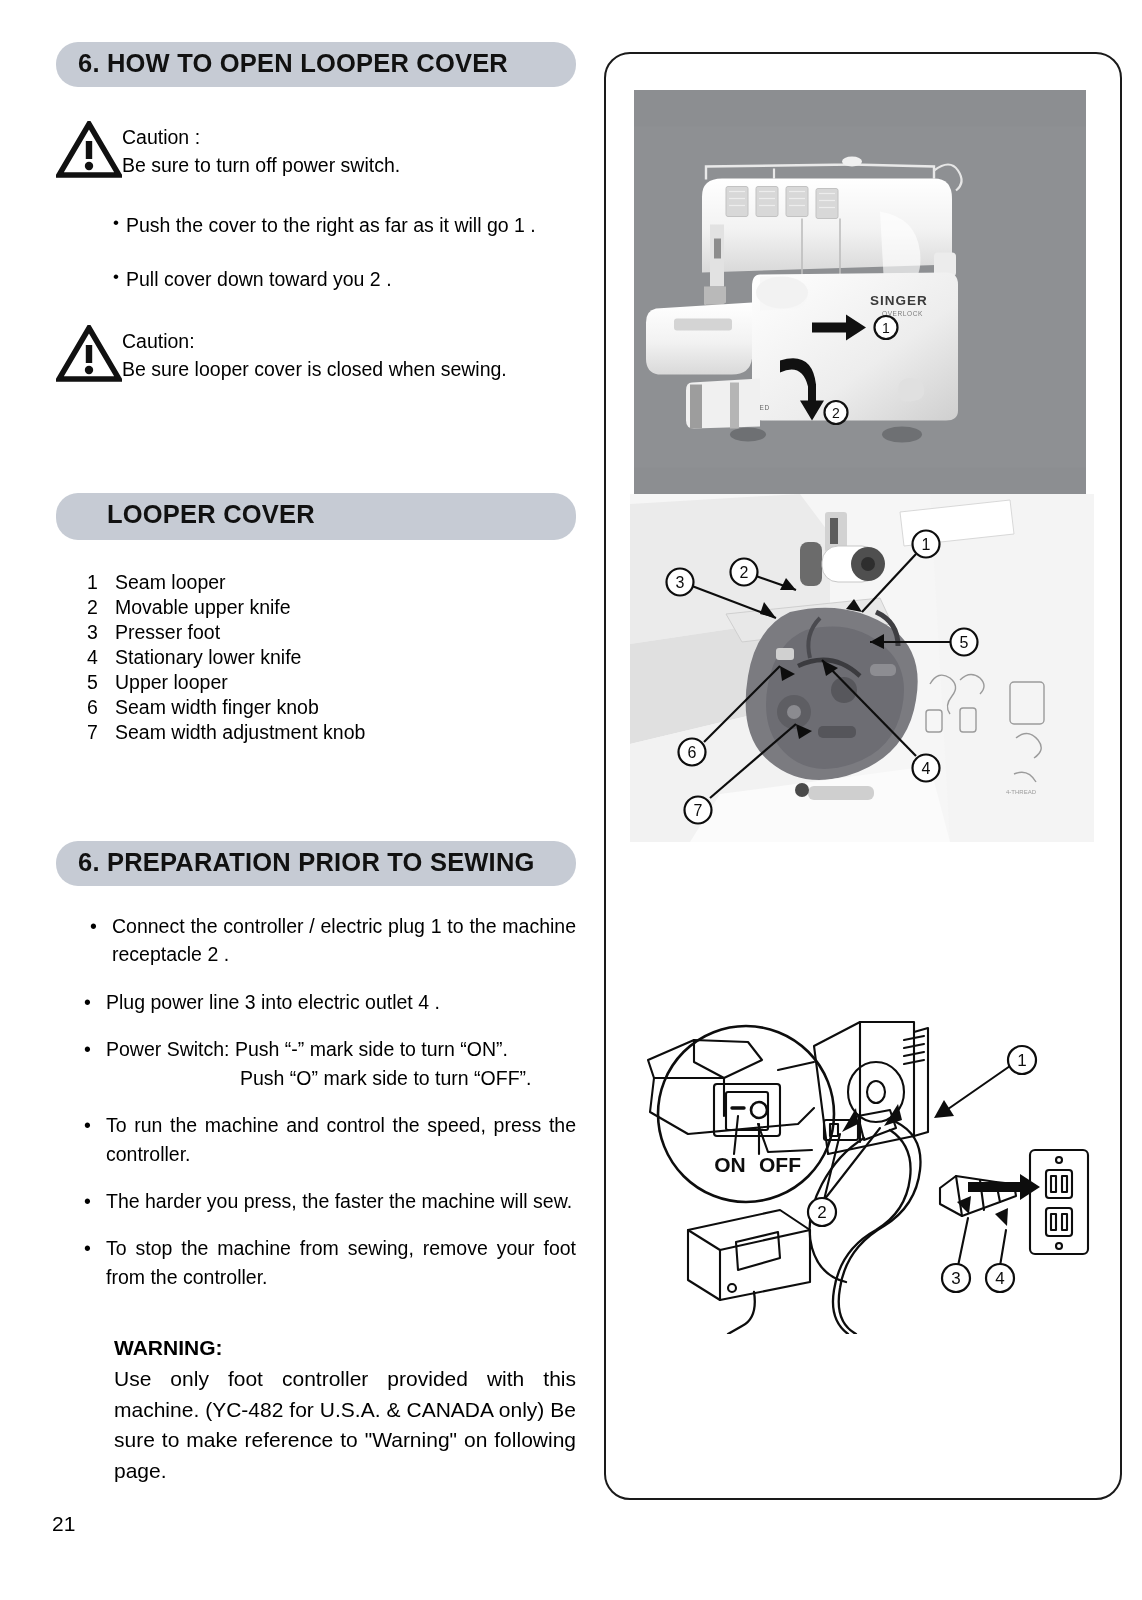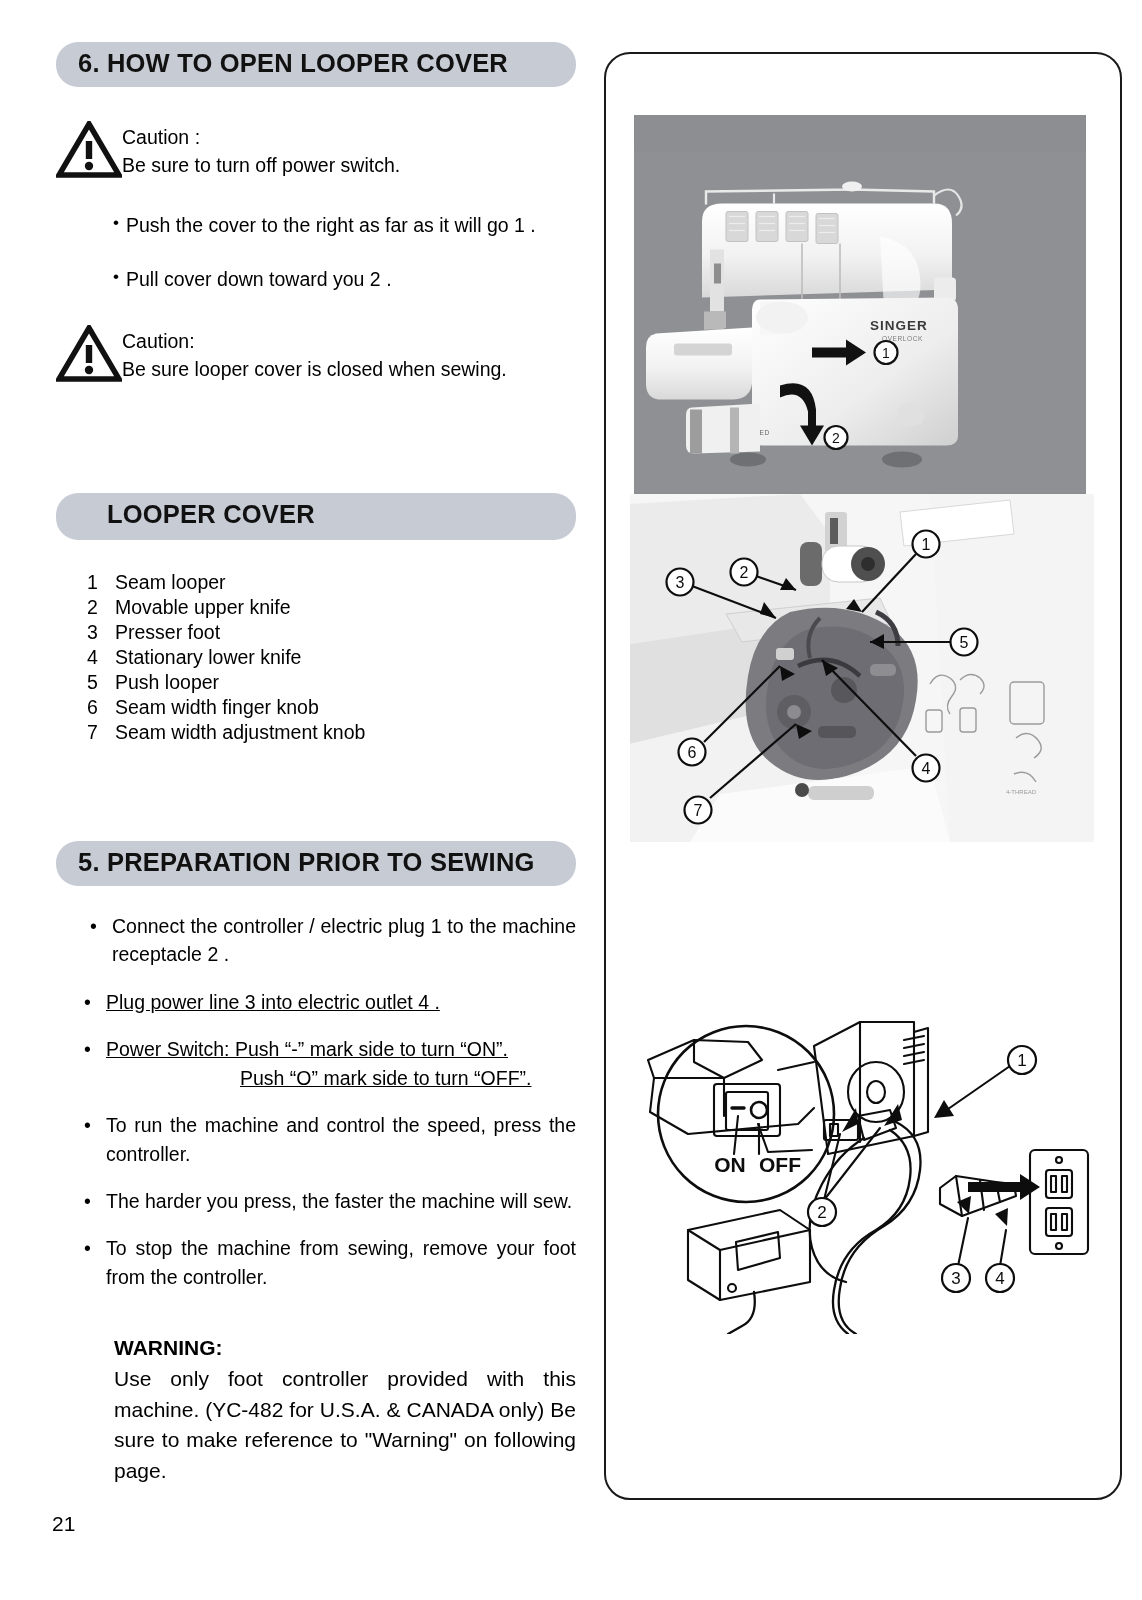--- a/index.html
+++ b/index.html
@@ -45,21 +45,21 @@
   .parts-list { margin-top: 30px; padding-left: 31px; }
   .parts-row { display: flex; font-size: 19.5px; line-height: 1.28; }
   .parts-row .pnum { flex: 0 0 28px; }
   .parts-row .plabel { flex: 1; }
 
   
   .s8 { margin-top: 26px; }
   .s8 .bl { display: flex; align-items: flex-start; font-size: 19.5px; line-height: 1.46; margin-bottom: 19px; }
   .s8 .bl .dot { flex: 0 0 22px; text-align: left; }
   .s8 .bl .btxt { flex: 1; text-align: justify; }
-  .s8 .bl .btxt.nj { text-align: left; text-decoration: underline; }
+  .s8 .bl .btxt.nj { text-align: left; }
   .pw-second { display: block; padding-left: 134px; }
 
   .warn-block { margin-top: 42px; padding-left: 58px; font-size: 21px; line-height: 1.46; }
   .warn-block .wtitle { font-weight: bold; }
   .warn-block .wtxt { text-align: justify; }
 
   .page-num {
     position: absolute; left: 52px; top: 1512px;
     font-size: 21px; color: #000;
   }
@@ -67,21 +67,21 @@
   
   .right-frame {
     position: absolute;
     left: 604px; top: 52px;
     width: 518px; height: 1448px;
     border: 2.2px solid #1a1a1a;
     border-radius: 26px;
     background: #fff;
   }
   .fig { position: absolute; overflow: hidden; }
-  .fig-1 { left: 28px; top: 36px; width: 452px; height: 414px; background: #8c8e91; margin-top: 25px; }
+  .fig-1 { left: 28px; top: 36px; width: 452px; height: 414px; background: #8c8e91; }
   .fig-2 { left: 24px; top: 440px; width: 464px; height: 348px; background: #fafafa; }
   .fig-3 { left: 22px; top: 950px; width: 472px; height: 330px; background: #ffffff; }
 
   .fig svg { display: block; width: 100%; height: 100%; }
 </style>
 </head>
 <body>
 
 <div class="page">
 
@@ -146,35 +146,35 @@
         <div class="parts-row">
           <span class="pnum">3</span>
           <span class="plabel">Presser foot</span>
         </div>
         <div class="parts-row">
           <span class="pnum">4</span>
           <span class="plabel">Stationary lower knife</span>
         </div>
         <div class="parts-row">
           <span class="pnum">5</span>
-          <span class="plabel">Push looper</span>
+          <span class="plabel">Upper looper</span>
         </div>
         <div class="parts-row">
           <span class="pnum">6</span>
           <span class="plabel">Seam width finger knob</span>
         </div>
         <div class="parts-row">
           <span class="pnum">7</span>
           <span class="plabel">Seam width adjustment knob</span>
         </div>
       </div>
     </div>
 
     <div style="margin-top:96px;">
-      <div class="section-head">5. PREPARATION PRIOR TO SEWING</div>
+      <div class="section-head">6. PREPARATION PRIOR TO SEWING</div>
 
       <div class="s8">
 
         <div class="bl" style="padding-left:34px;">
           <span class="dot">•</span>
           <span class="btxt">Connect the controller / electric plug  1   to the machine receptacle  2 .</span>
         </div>
 
         <div class="bl" style="padding-left:28px;">
           <span class="dot">•</span>

